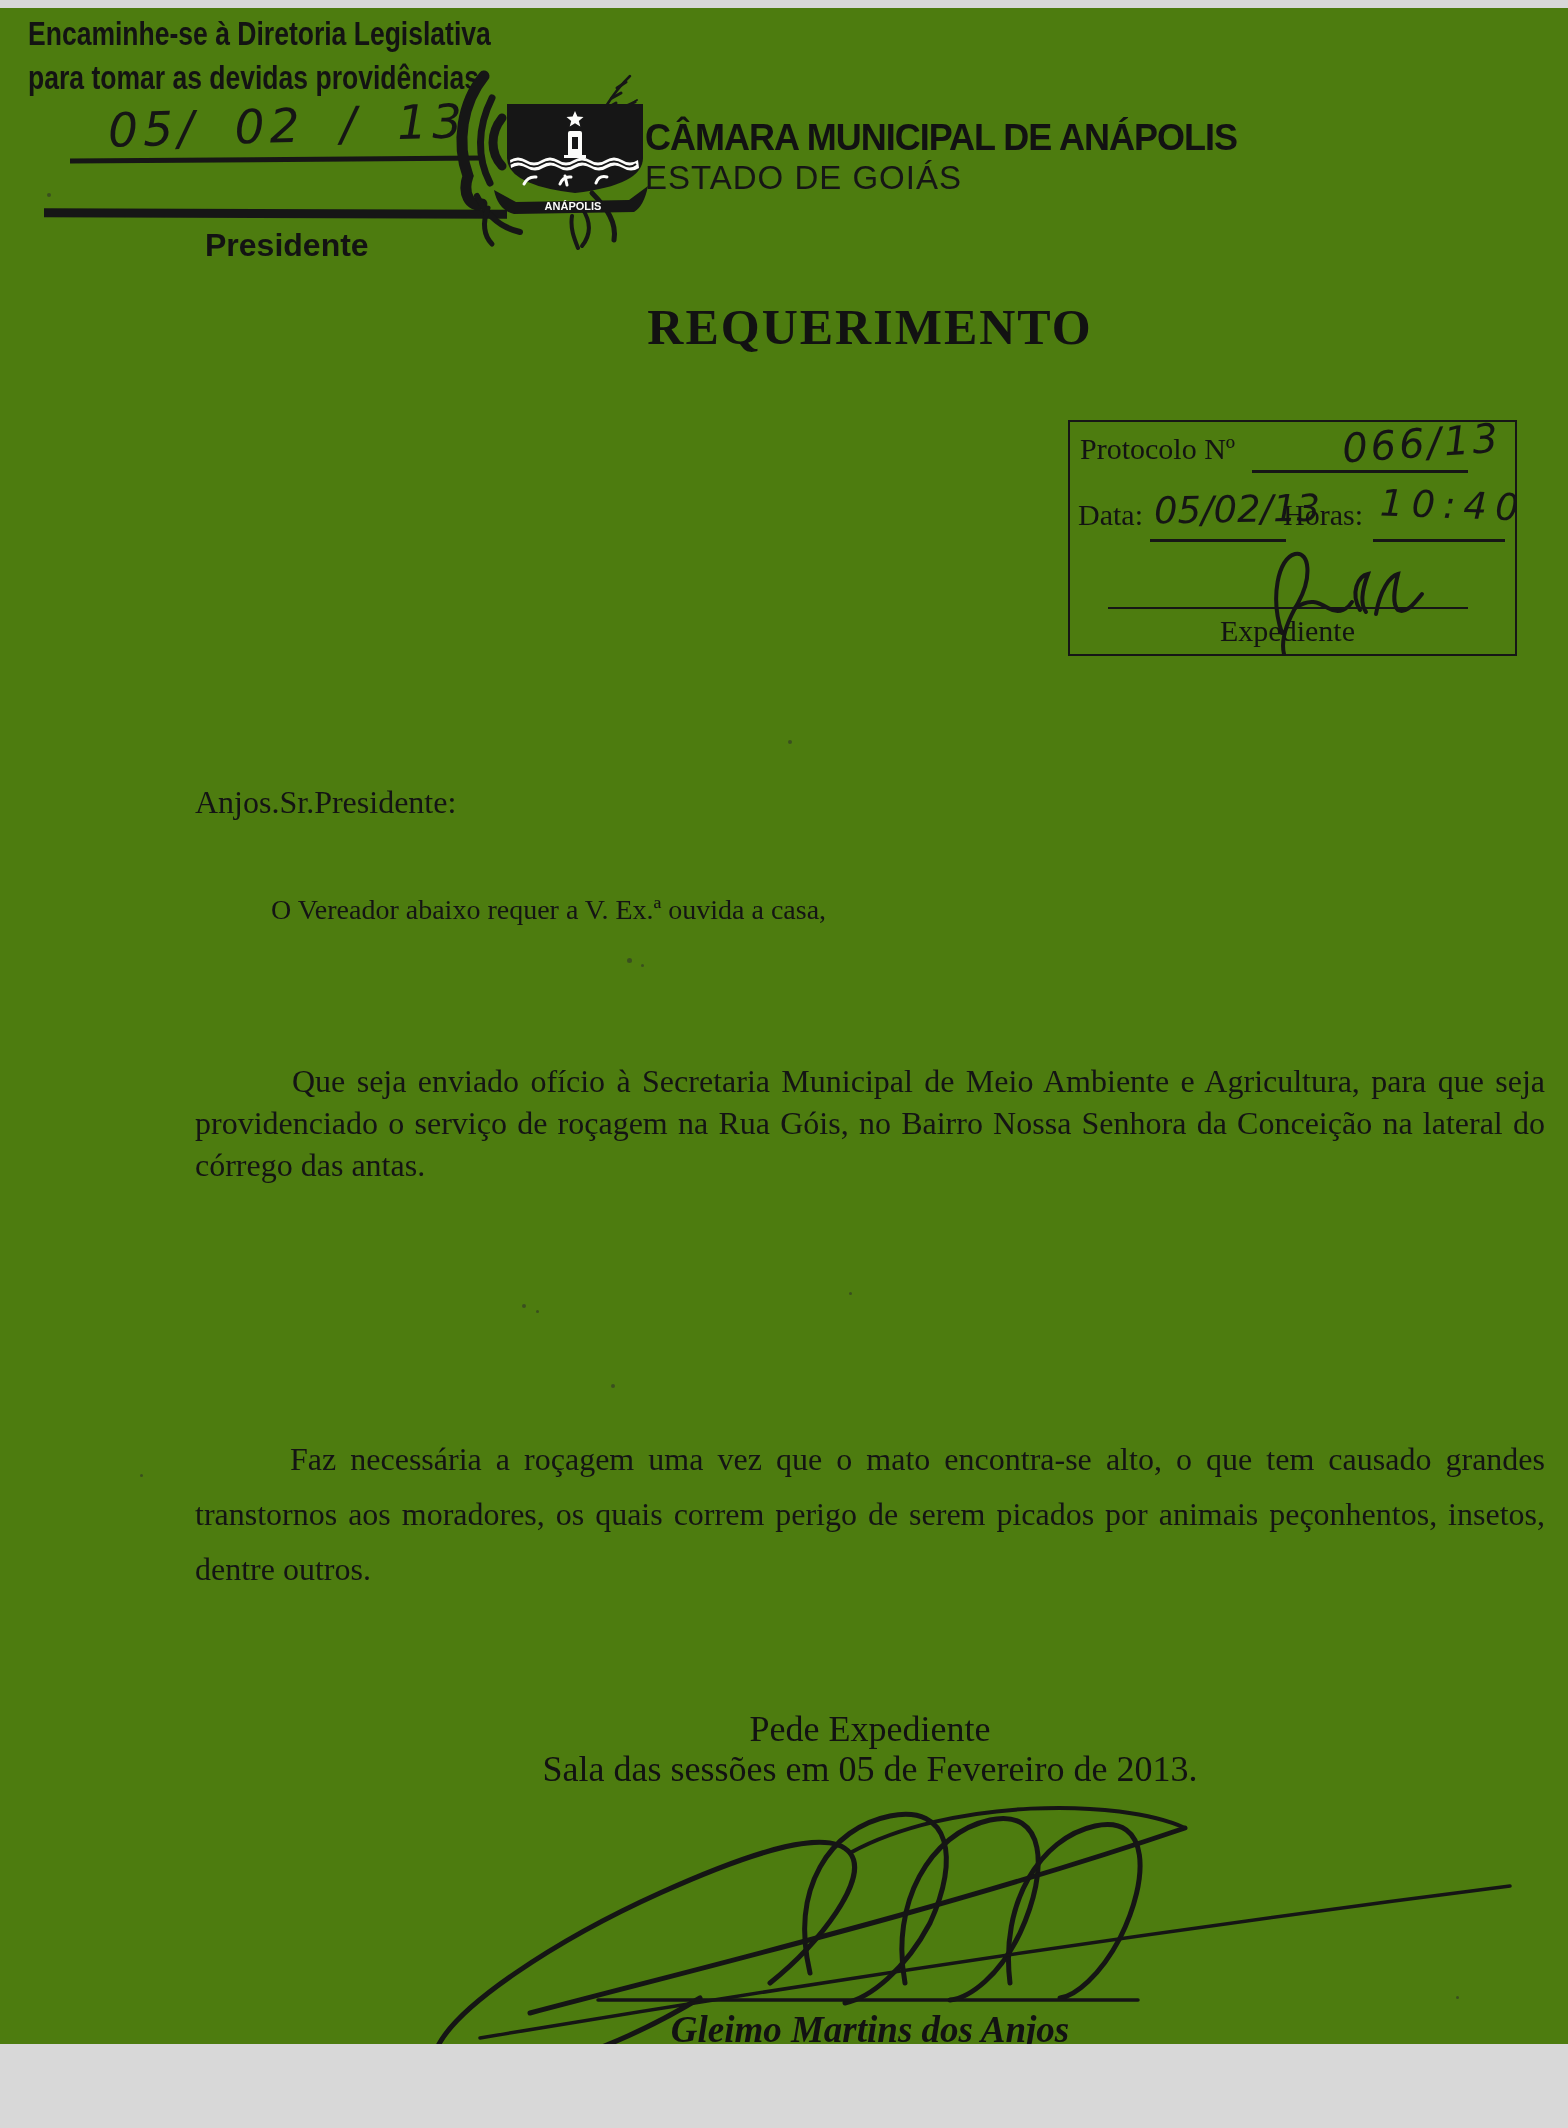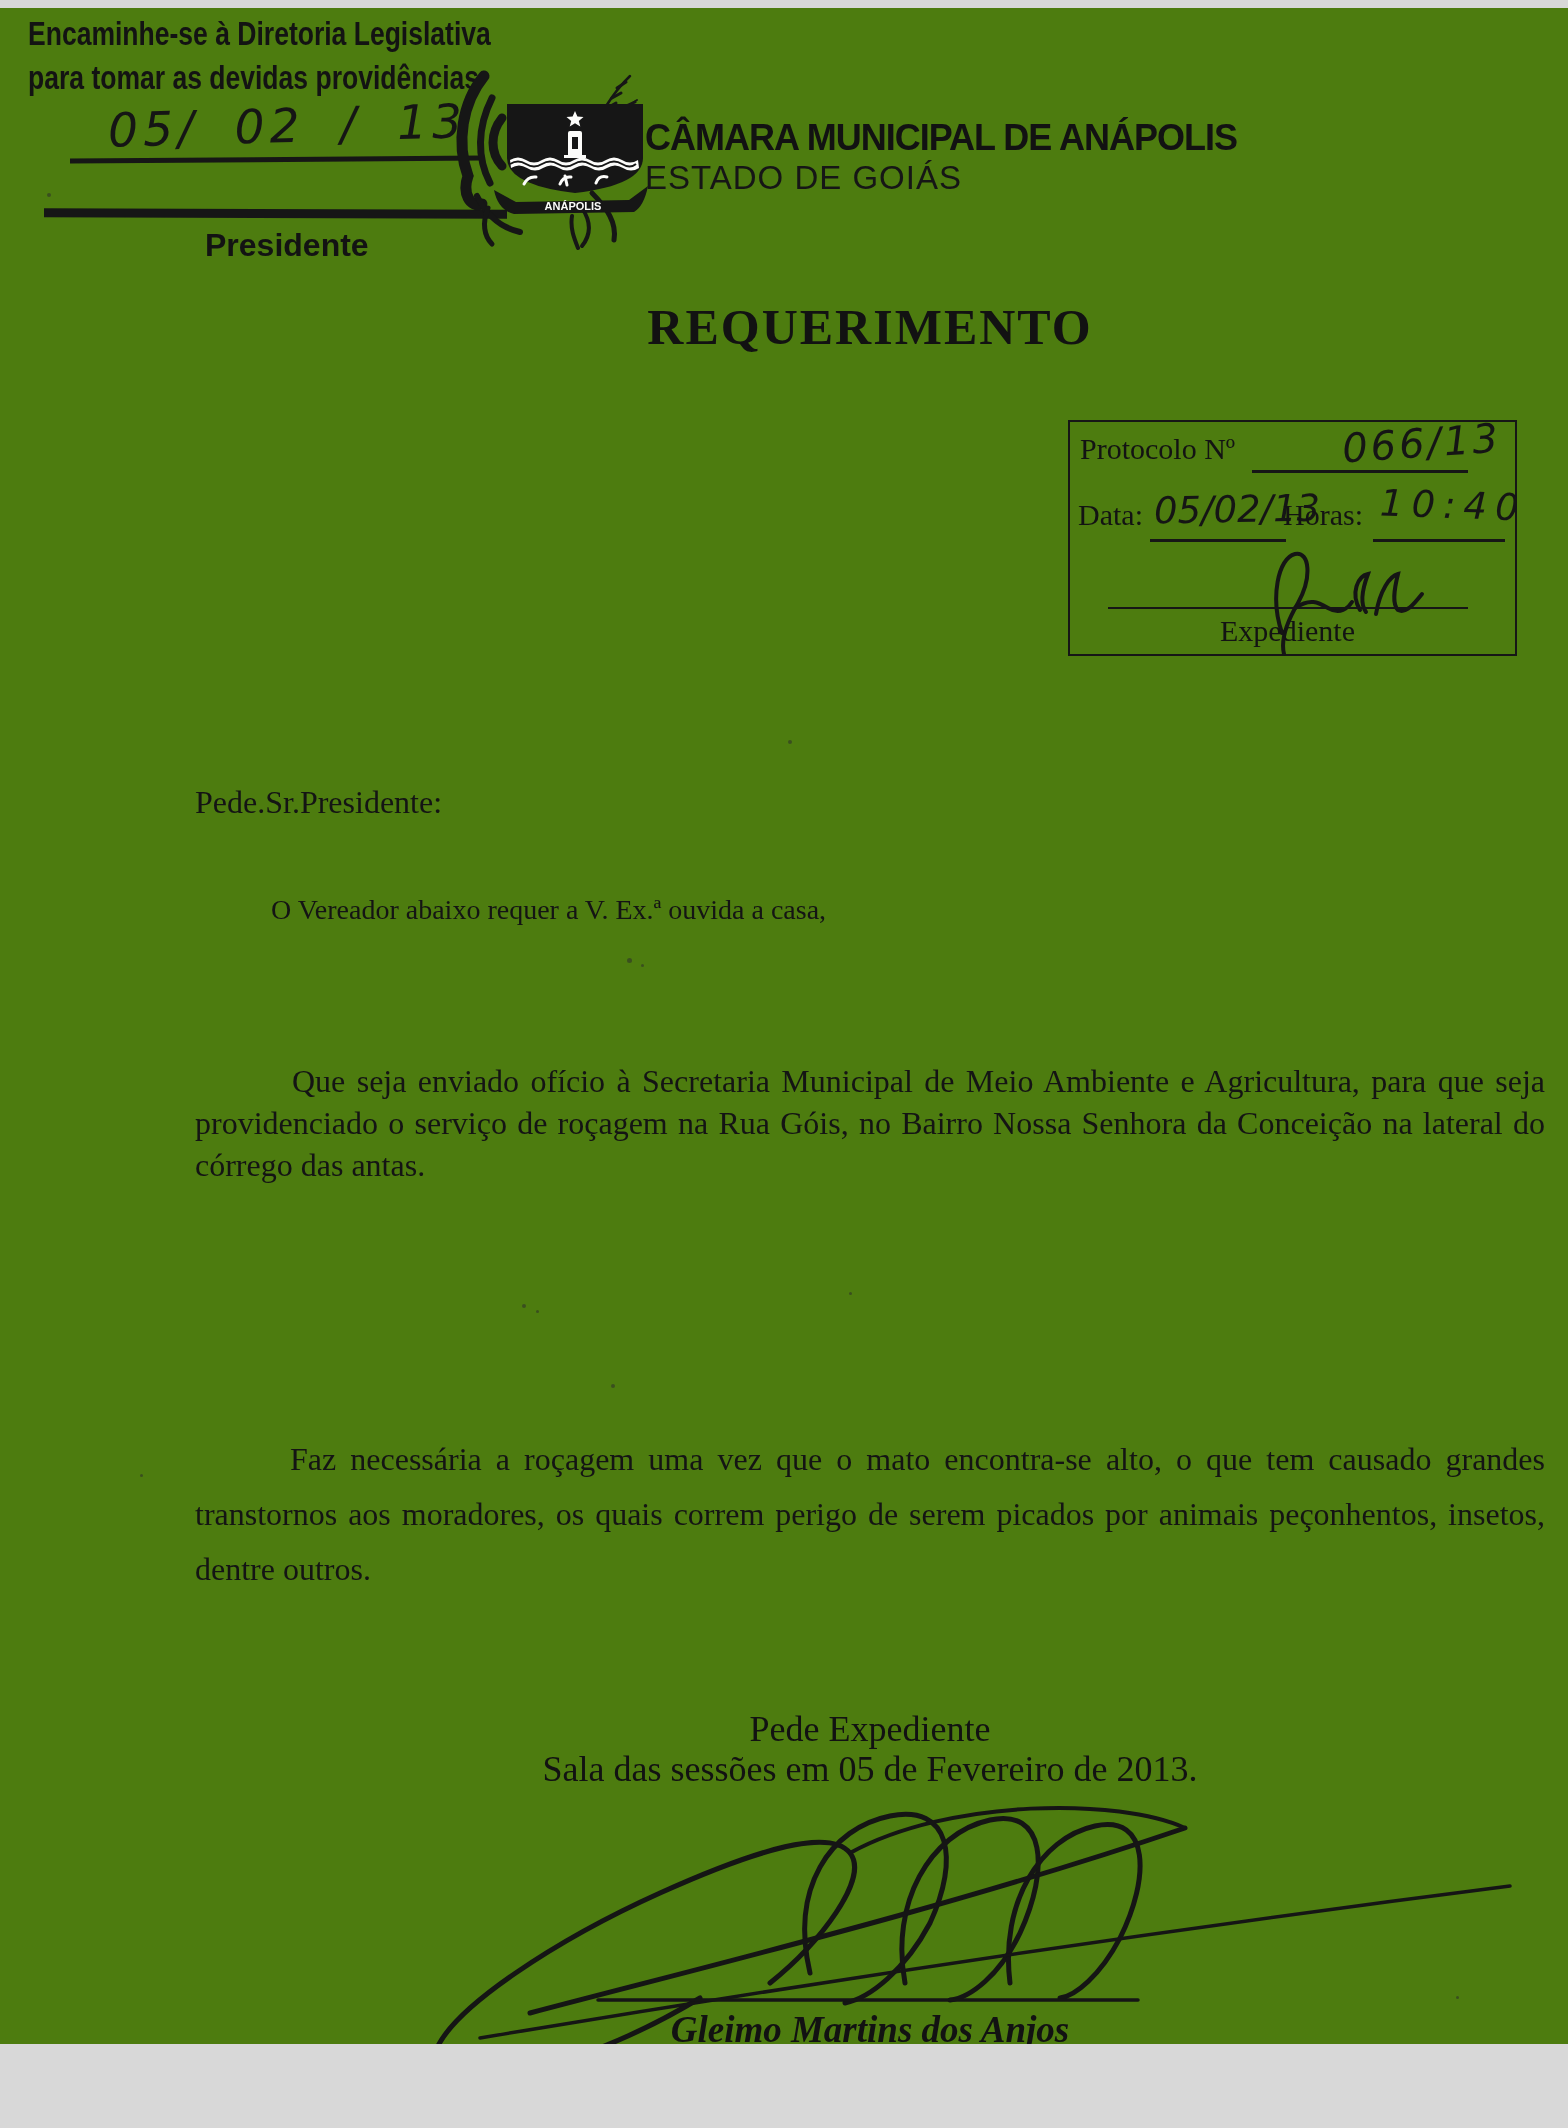--- a/index.html
+++ b/index.html
@@ -93,21 +93,21 @@
         <path d="M 82 95 C 70 60, 78 20, 95 16 C 110 13, 112 40, 98 65 C 88 82, 80 100, 84 116"></path>
         <path d="M 95 70 C 110 60, 118 64, 128 70 C 140 77, 148 70, 152 64"></path>
         <path d="M 160 72 C 150 55, 158 38, 168 36 C 162 52, 160 66, 166 74"></path>
         <path d="M 176 76 C 180 52, 190 38, 198 36 C 194 52, 192 66, 198 72 C 206 76, 214 66, 222 56"></path>
       </g>
     </svg>
     <div class="abs ink-bar" style="left:38px;top:185px;width:360px;height:2px;"></div>
     <div class="abs serif boxlabel" style="left:150px;top:192px;">Expediente</div>
   </div>
 
-  <div class="abs serif" style="left:195px;top:776px;font-size:32px;color:#141414;">Pede.Sr.Presidente:</div>
+  <div class="abs serif" style="left:195px;top:776px;font-size:32px;color:#141414;">Anjos.Sr.Presidente:</div>
   <div class="abs serif" style="left:271px;top:886px;font-size:28px;color:#141414;">O Vereador abaixo requer a V. Ex.ª ouvida a casa,</div>
 
   <p class="abs body-par" style="left:195px;top:1052px;width:1350px;margin:0;line-height:42px;text-indent:97px;">Que seja enviado ofício à Secretaria Municipal de Meio Ambiente e Agricultura, para que seja providenciado o serviço de roçagem na Rua Góis, no Bairro Nossa Senhora da Conceição  na lateral do córrego das antas.</p>
 
 
   <p class="abs body-par" style="left:195px;top:1424px;width:1350px;margin:0;line-height:55px;text-indent:95px;">Faz necessária a roçagem uma vez que o mato encontra-se alto, o que tem causado grandes transtornos aos moradores, os quais correm perigo de serem picados por animais peçonhentos, insetos, dentre outros.</p>
 
   <div class="abs col serif" style="top:1700px;font-size:36px;">Pede Expediente</div>
   <div class="abs col serif" style="top:1740px;font-size:36px;">Sala das sessões em 05 de Fevereiro de 2013.</div>
 

